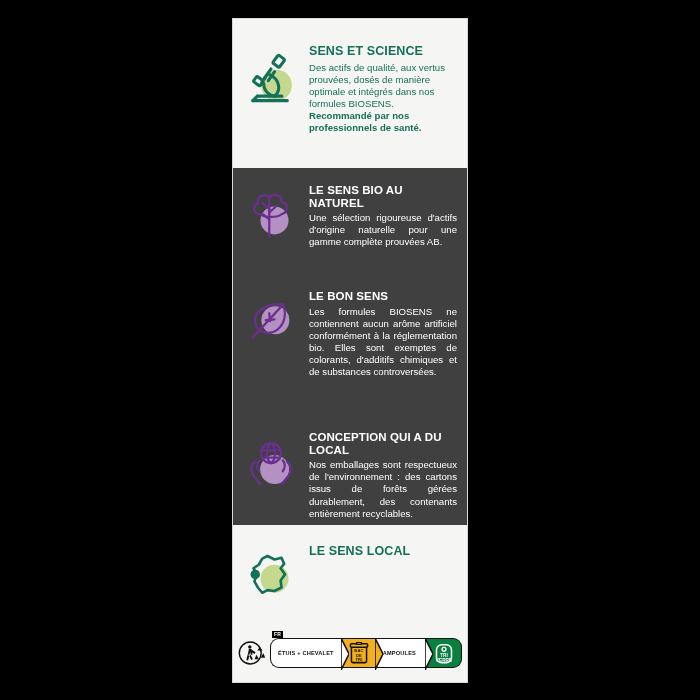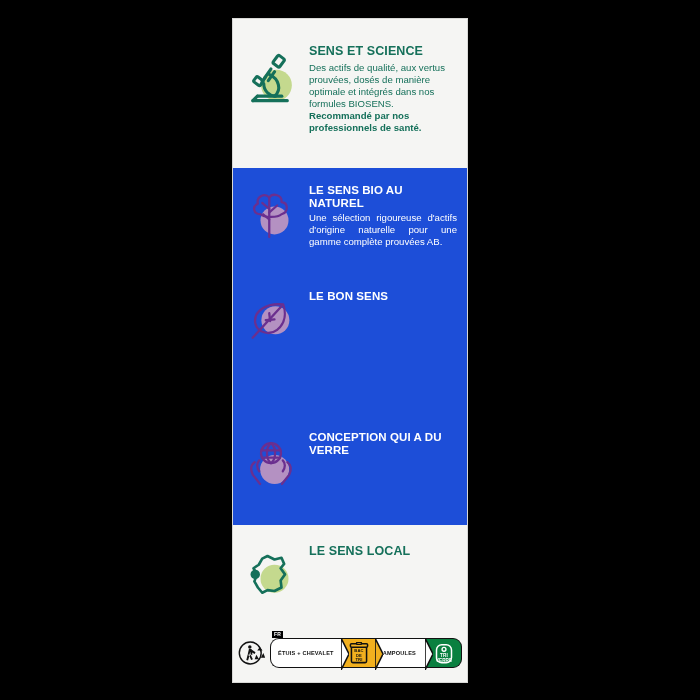--- a/index.html
+++ b/index.html
@@ -15,21 +15,21 @@
     background:#f5f5f3;
     border:1px solid #d8d8d6;
     box-sizing:border-box;
     overflow:hidden;
     display:flex;flex-direction:column;
   }
 
   
   .sec{display:flex;align-items:flex-start;box-sizing:border-box;}
   .sec-white{background:#f5f5f3;}
-  .sec-purple{background:#1d4ed8;}
+  .sec-purple{background:#404040;}
 
   .icon-col{
     width:76px;flex:0 0 76px;
     display:flex;align-items:center;justify-content:center;
     padding-top:4px;
   }
   .txt-col{flex:1 1 auto;padding-right:10px;}
 
   .head{
     margin:0 0 3px 0;
@@ -167,20 +167,21 @@
           <g fill="none" stroke="#6b2f8f" stroke-width="2.6" stroke-linecap="round" stroke-linejoin="round">
             <path d="M46 12 C26 10, 12 20, 14 33 C16 44, 30 48, 39 41 C49 33, 49 21, 46 12 Z"></path>
             <path d="M44 14 L11 50"></path>
             <path d="M30 22 L31 31"></path>
             <path d="M36 29 L26 30"></path>
           </g>
         </svg>
       </div>
       <div class="txt-col">
         <p class="head head-white">LE BON SENS</p>
+        <p class="body body-white just">Les formules BIOSENS ne contiennent aucun arôme artificiel conformément à la réglementation bio. Elles sont exemptes de colorants, d'additifs chimiques et de substances controversées.</p>
       </div>
     </div>
 
     <div class="sec sec-purple" id="sec-conception">
       <div class="icon-col">
         <svg width="58" height="58" viewBox="0 0 64 64">
           <circle cx="36" cy="38" r="16" fill="#b491c2"></circle>
           <g fill="none" stroke="#6b2f8f" stroke-width="2.5" stroke-linecap="round" stroke-linejoin="round">
             <circle cx="32" cy="20" r="11"></circle>
             <path d="M32 9 C26 14, 26 26, 32 31"></path>
@@ -188,21 +189,22 @@
             <path d="M21.5 17 L42.5 17"></path>
             <path d="M22 25 L42 25"></path>
             <path d="M14 30 C10 33, 9 38, 12 44 L20 54"></path>
             <path d="M19 28 C16 31, 16 36, 19 40"></path>
             <path d="M50 30 C54 33, 55 38, 52 44 L44 54"></path>
             <path d="M45 28 C48 31, 48 36, 45 40"></path>
           </g>
         </svg>
       </div>
       <div class="txt-col">
-        <p class="head head-white">CONCEPTION QUI A DU VERRE</p>
+        <p class="head head-white">CONCEPTION QUI A DU LOCAL</p>
+        <p class="body body-white just">Nos emballages sont respectueux de l'environnement : des cartons issus de forêts gérées durablement, des contenants entièrement recyclables.</p>
       </div>
     </div>
 
     <div class="sec sec-white" id="sec-local">
       <div class="icon-col">
         <svg width="56" height="56" viewBox="0 0 64 64">
           <circle cx="36" cy="34" r="16" fill="#c4d98e"></circle>
           <path d="M28 8 L36 12 L44 10 L47 17 L43 22 L48 29 L43 36 L44 44 L36 48 L28 47 L22 50 L17 44 L13 37 L16 29 L12 22 L18 18 L22 11 Z" fill="none" stroke="#15705a" stroke-width="3" stroke-linejoin="round"></path>
           <circle cx="14" cy="29" r="5.4" fill="#15705a"></circle>
         </svg>

